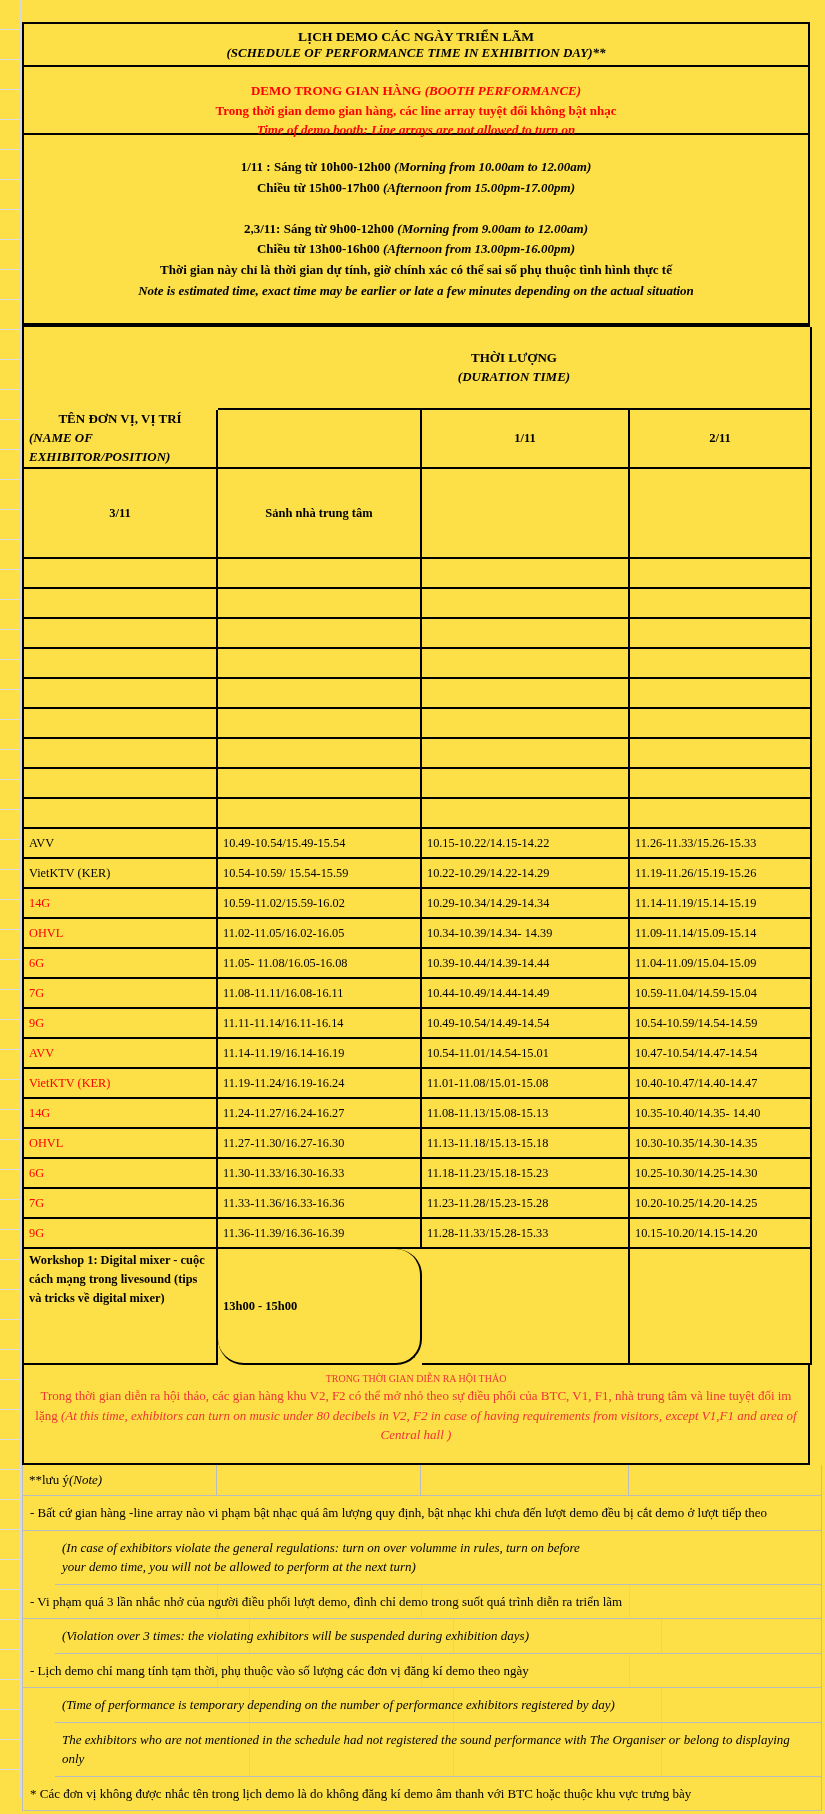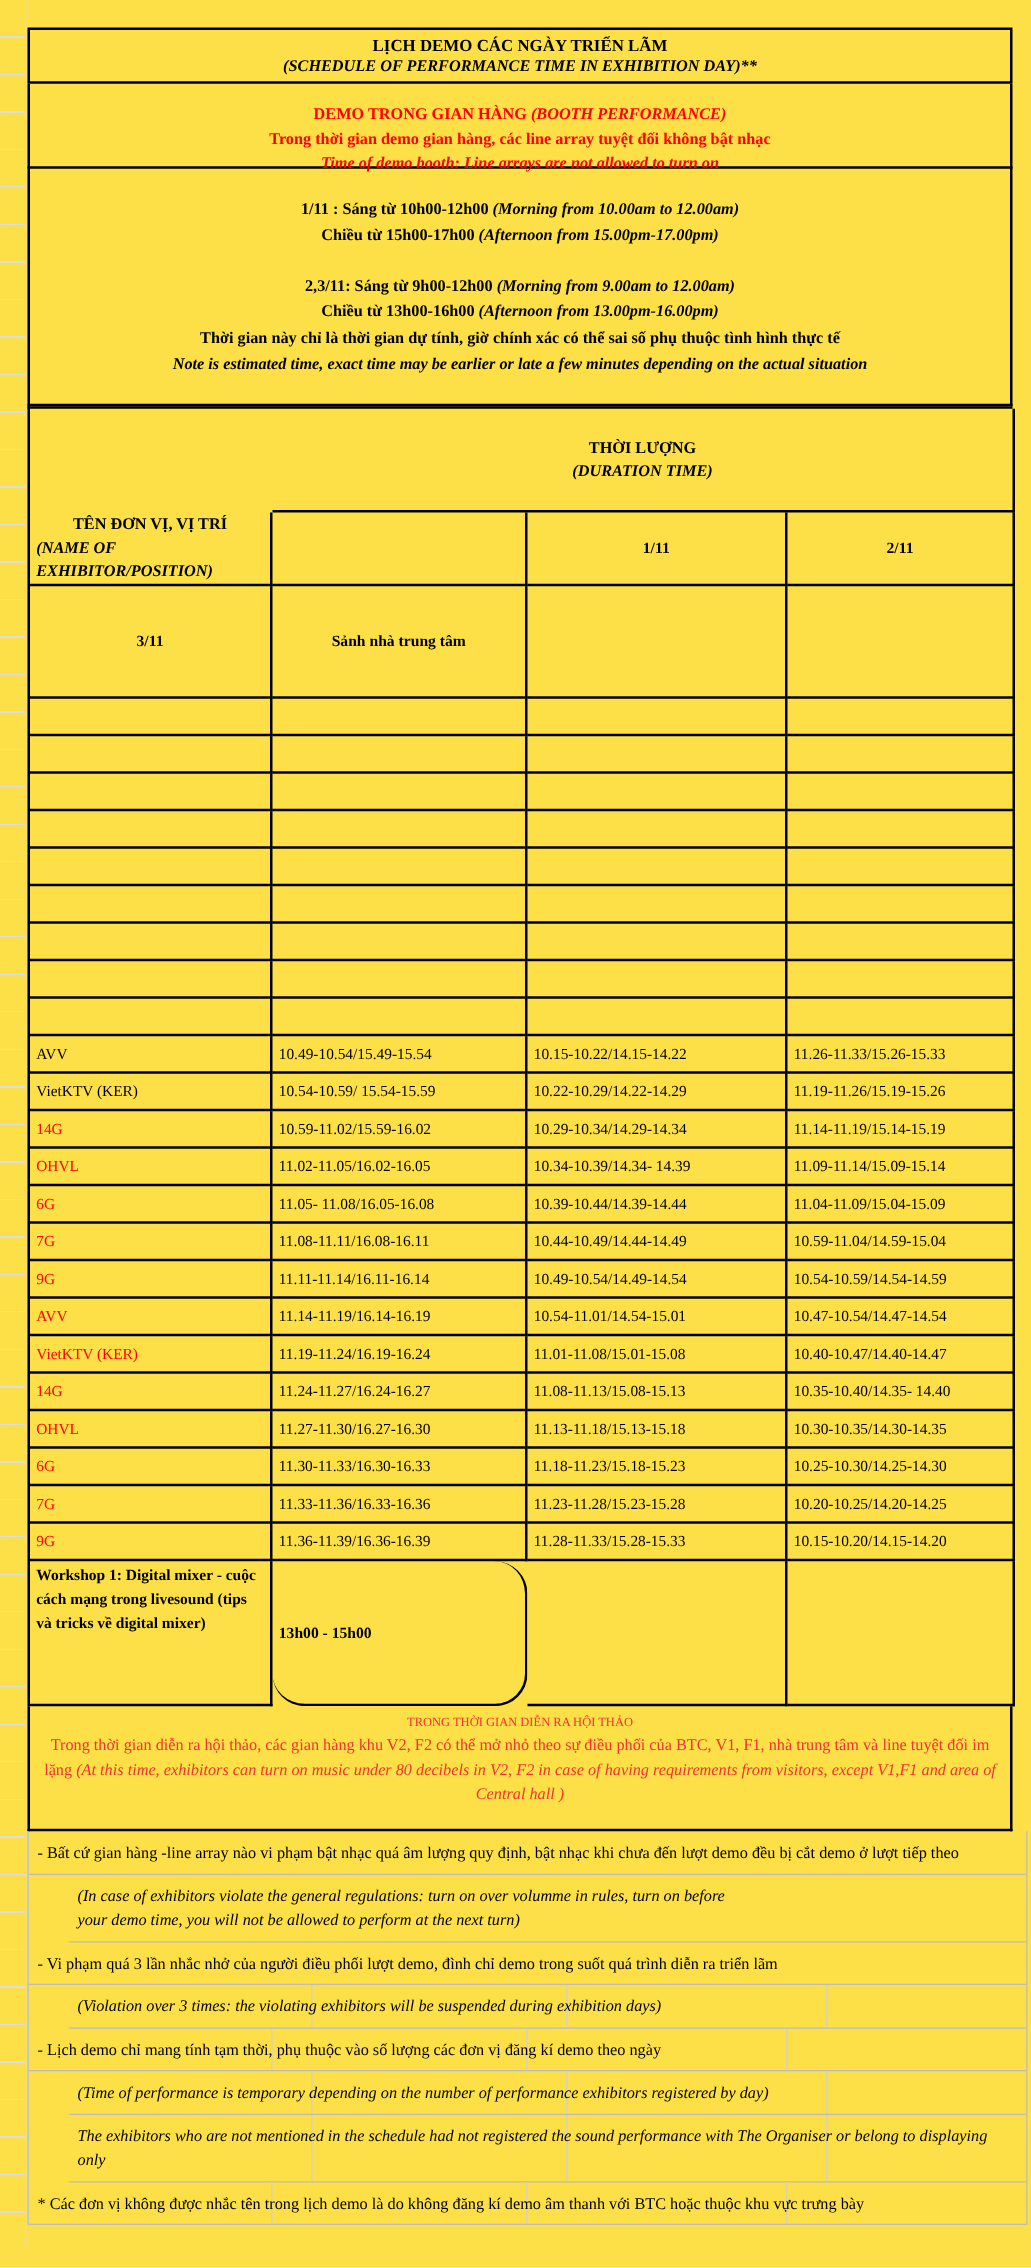--- a/index.html
+++ b/index.html
@@ -250,20 +250,29 @@
       <div class="gc"></div>
       <div class="gc"></div>
     </div>
 
     <div class="block block-seminar">
       <div class="t">TRONG THỜI GIAN DIỄN RA HỘI THẢO</div>
       <div class="b"><span>Trong thời gian diễn ra hội thảo, các gian hàng khu V2, F2 có thể mở nhỏ theo sự điều phối của BTC, V1, F1, nhà trung tâm và line tuyệt đối im lặng </span><span class="en">(At this time, exhibitors can turn on music under 80 decibels in V2, F2 in case of having requirements from visitors, except V1,F1 and area of Central hall )</span></div>
     </div>
 
     <div class="notes">
+      <div class="note-head">
+        <div class="nc">
+            <span>**lưu ý </span>
+            <span class="it">(Note)</span>
+          </div>
+        <div class="nc"></div>
+        <div class="nc"></div>
+        <div class="nc"></div>
+      </div>
 
         <div class="note-row normal">- Bất cứ gian hàng -line array nào vi phạm bật nhạc quá âm lượng quy định, bật nhạc khi chưa đến lượt demo đều bị cắt demo ở lượt tiếp theo</div>
 
         <div class="note-row italic">(In case of exhibitors violate the general regulations: turn on over volumme in rules, turn on before
 your demo time, you will not be allowed to perform at the next turn)</div>
 
         <div class="note-row normal">- Vi phạm quá 3 lần nhắc nhở của người điều phối lượt demo, đình chỉ demo trong suốt quá trình diễn ra triển lãm</div>
 
         <div class="note-row italic">(Violation over 3 times: the violating exhibitors will be suspended during exhibition days)</div>
 

